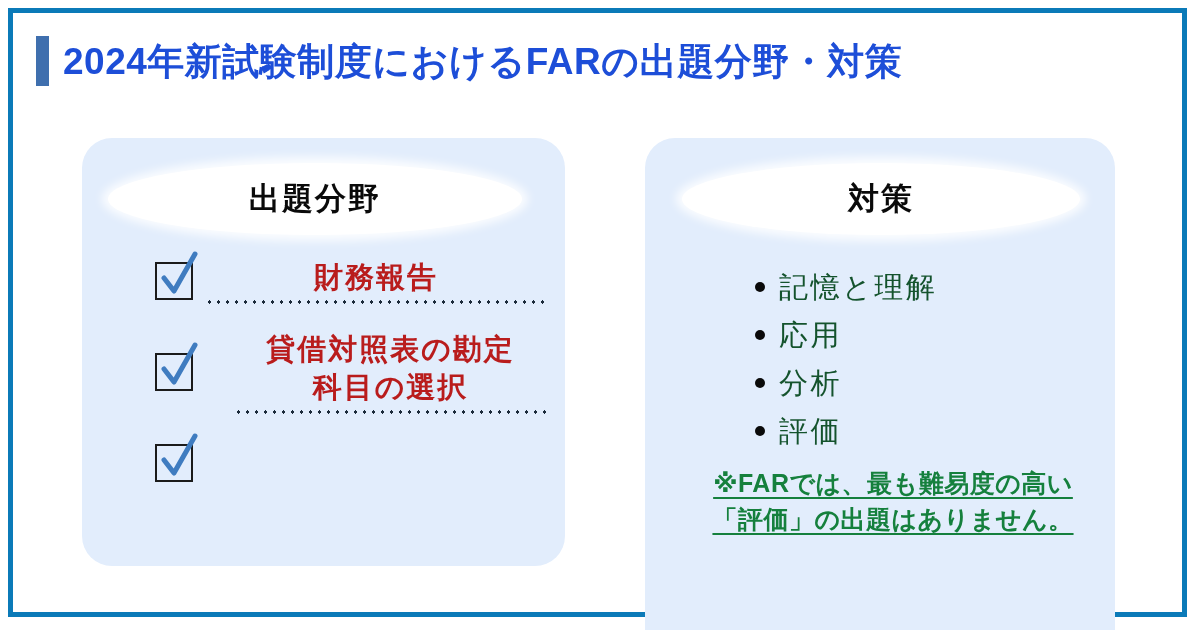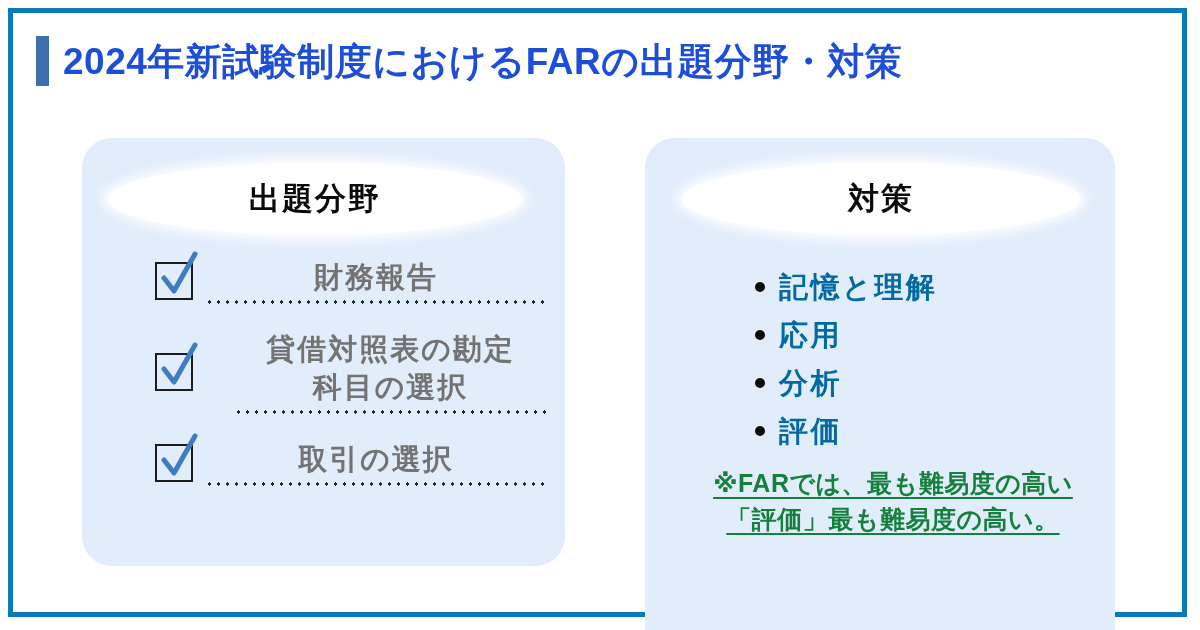--- a/index.html
+++ b/index.html
@@ -138,21 +138,21 @@
     margin-right: 18px;
     display: flex;
     flex-direction: column;
     align-items: center;
     justify-content: center;
   }
   .check-label {
     font-size: 29px;
     font-weight: bold;
     letter-spacing: 2px;
-    color: #737373;
+    color: #b91c1c;
     line-height: 1.32;
     text-align: left;
     white-space: nowrap;
   }
   .dotted-rule {
     margin-top: 4px;
     height: 4px;
     width: 100%;
     background-image: radial-gradient(circle, #1b2a3a 0 1.7px, transparent 1.8px);
     background-size: 9px 4px;
@@ -176,23 +176,23 @@
   .bullet-dot {
     width: 10px;
     height: 10px;
     border-radius: 50%;
     background: #0a0a0a;
     flex: 0 0 auto;
   }
   .bullet-text {
     margin-left: 14px;
     font-size: 29px;
-    font-weight: bold;
+    font-weight: normal;
     letter-spacing: 2.5px;
-    color: #0369a1;
+    color: #14532d;
     line-height: 1;
     white-space: nowrap;
   }
 
   #measures-note {
     position: absolute;
     left: 48px; top: 327px;
     width: 400px;
     font-size: 25px;
     font-weight: bold;
@@ -252,24 +252,20 @@
           <div class="check-label">科目の選択</div>
           <div class="dotted-rule"></div>
         </div>
       </div>
 
       <div class="check-item">
         <div class="checkbox">
           <svg viewBox="0 0 46 52" xmlns="http://www.w3.org/2000/svg">
             <path d="M9 28 L19 41 L40 4" fill="none" stroke="#3f7cc0" stroke-width="5" stroke-linecap="round" stroke-linejoin="round"></path>
           </svg>
-        </div>
-        <div class="check-body">
-          <div class="check-label">取引の選択</div>
-          <div class="dotted-rule"></div>
         </div>
       </div>
 
     </div>
   </div>
 
   <div class="panel" id="panel-right">
 
     <div class="panel-header-ellipse">
       <span class="panel-header-text">対策</span>
@@ -289,18 +285,18 @@
         <span class="bullet-text">分析</span>
       </li>
       <li>
         <span class="bullet-dot"></span>
         <span class="bullet-text">評価</span>
       </li>
     </ul>
 
     <div id="measures-note">
       <span class="note-line">※FARでは、最も難易度の高い</span>
-      <span class="note-line">「評価」最も難易度の高い。</span>
+      <span class="note-line">「評価」の出題はありません。</span>
     </div>
 
   </div>
 
 </div>
 
 </body></html>

